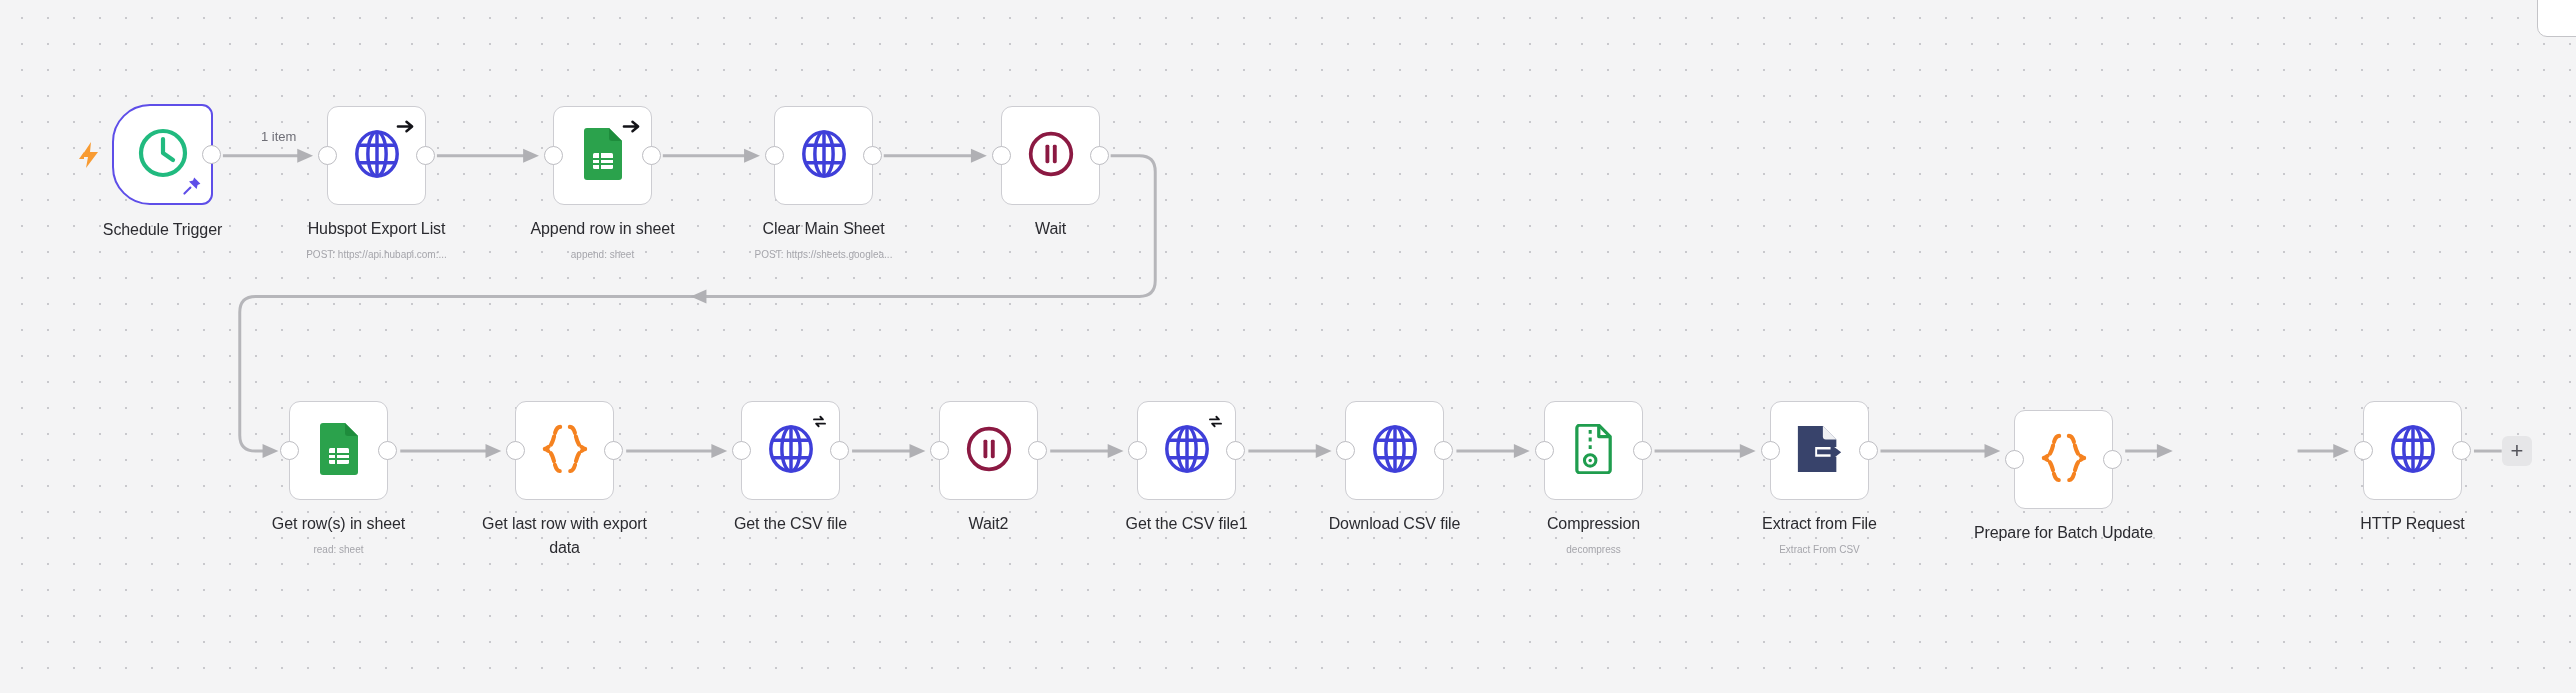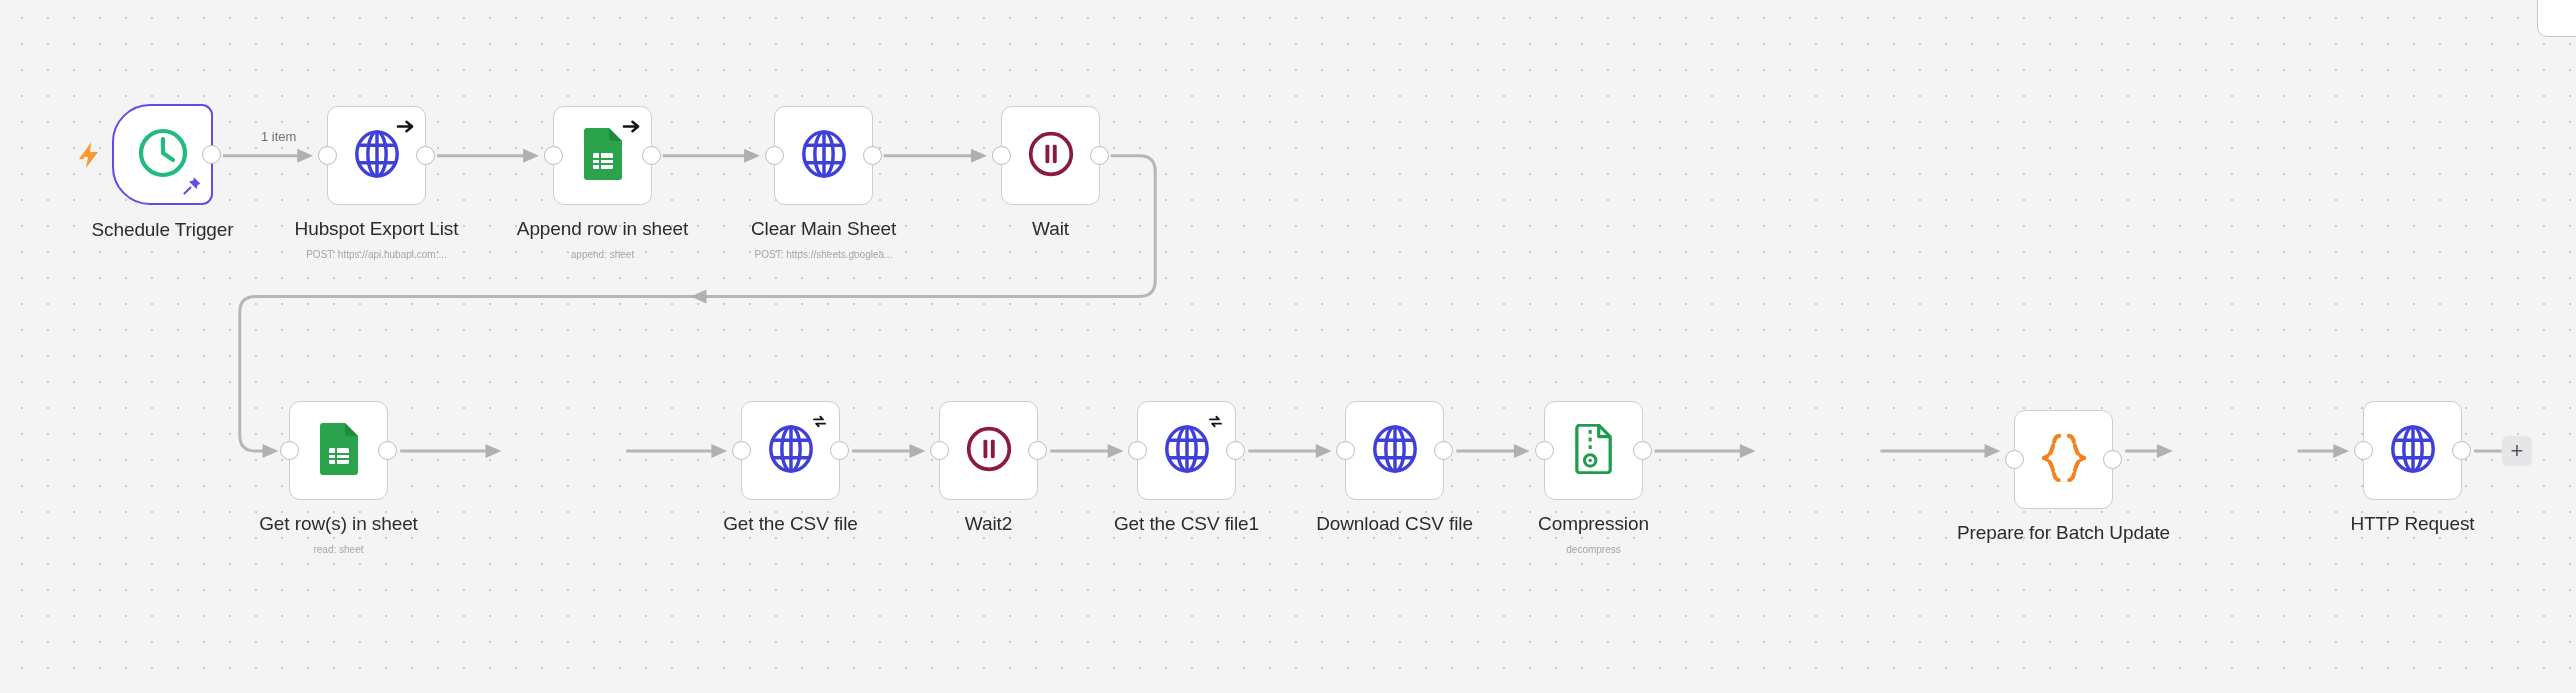--- a/index.html
+++ b/index.html
@@ -93,21 +93,21 @@
   .node.trigger .dot.out { right: -10px; }
 
   
   .node-label {
     position: absolute;
     top: 111px;
     left: 50%;
     transform: translateX(-50%);
     width: 238px;
     text-align: center;
-    font-size: 19px;
+    font-size: 16px;
     line-height: 24px;
     color: #2b2b30;
     white-space: pre-line;
     letter-spacing: -0.1px;
   }
   .node.trigger .node-label { top: 114px; }
   .node-sub {
     position: absolute;
     left: 50%;
     transform: translateX(-50%);
@@ -347,20 +347,34 @@
           <path d="M11 31 H31 M11 36 H31 M18 25 V41" stroke="#2ba24c" stroke-width="2"></path>
         </svg>
       </span>
       <span class="dot in"></span>
       <span class="dot out"></span>
     </div>
     <div class="node-label">Get row(s) in sheet</div>
     <div class="node-sub" style="top:139px;">read: sheet</div>
   </div>
 
+  <div class="node" style="left:515px; top:401px;">
+    <div class="node-box">
+      <span>
+        <svg viewBox="0 0 54 52" width="52" height="50">
+          <path d="M22 3 C15 3 17 18 11 23 C6 27 6 25 6 26 C6 27 6 25 11 29 C17 34 15 49 22 49" fill="none" stroke="#f58220" stroke-width="4.2" stroke-linecap="round" stroke-dasharray="9 3.5"></path>
+          <path d="M32 3 C39 3 37 18 43 23 C48 27 48 25 48 26 C48 27 48 25 43 29 C37 34 39 49 32 49" fill="none" stroke="#f58220" stroke-width="4.2" stroke-linecap="round" stroke-dasharray="9 3.5"></path>
+        </svg>
+      </span>
+      <span class="dot in"></span>
+      <span class="dot out"></span>
+    </div>
+    <div class="node-label">Get last row with export
+data</div>
+  </div>
 
   <div class="node" style="left:741px; top:401px;">
     <div class="node-box">
       <span class="badge">
         <svg viewBox="0 0 20 20" width="17" height="17">
           <path d="M3.5 7.5 H14 L11 4.4" fill="none" stroke="#131318" stroke-width="2.2" stroke-linecap="round" stroke-linejoin="round"></path>
           <path d="M16.5 12.5 H6 L9 15.6" fill="none" stroke="#131318" stroke-width="2.2" stroke-linecap="round" stroke-linejoin="round"></path>
         </svg>
       </span>
       <span>
@@ -438,20 +452,36 @@
           <ellipse cx="26" cy="26" rx="9.5" ry="23" fill="none" stroke="#3f3fd9" stroke-width="3.6"></ellipse>
           <path d="M6 17 H46 M6 35 H46 M26 3 V49" stroke="#3f3fd9" stroke-width="3.6" fill="none"></path>
         </svg>
       </span>
       <span class="dot in"></span>
       <span class="dot out"></span>
     </div>
     <div class="node-label">Download CSV file</div>
   </div>
 
+  <div class="node" style="left:1770px; top:401px;">
+    <div class="node-box">
+      <span>
+        <svg viewBox="0 0 54 52" width="52" height="50">
+          <path d="M4 2 H30 L44 16 V24 H22 V34 H44 V50 H4 Z" fill="#38436b"></path>
+          <path d="M30 2 L44 16 H33 A3 3 0 0 1 30 13 Z" fill="#ffffff" opacity="0.92"></path>
+          <path d="M24 29 H45" stroke="#38436b" stroke-width="5" fill="none"></path>
+          <path d="M38 21 L49 29.5 L38 38" fill="#38436b"></path>
+        </svg>
+      </span>
+      <span class="dot in"></span>
+      <span class="dot out"></span>
+    </div>
+    <div class="node-label">Extract from File</div>
+    <div class="node-sub" style="top:139px;">Extract From CSV</div>
+  </div>
 
   <div class="node" style="left:2014px; top:401px;margin-top:9px;">
     <div class="node-box">
       <span>
         <svg viewBox="0 0 54 52" width="52" height="50">
           <path d="M22 3 C15 3 17 18 11 23 C6 27 6 25 6 26 C6 27 6 25 11 29 C17 34 15 49 22 49" fill="none" stroke="#f58220" stroke-width="4.2" stroke-linecap="round" stroke-dasharray="9 3.5"></path>
           <path d="M32 3 C39 3 37 18 43 23 C48 27 48 25 48 26 C48 27 48 25 43 29 C37 34 39 49 32 49" fill="none" stroke="#f58220" stroke-width="4.2" stroke-linecap="round" stroke-dasharray="9 3.5"></path>
         </svg>
       </span>
       <span class="dot in"></span>

